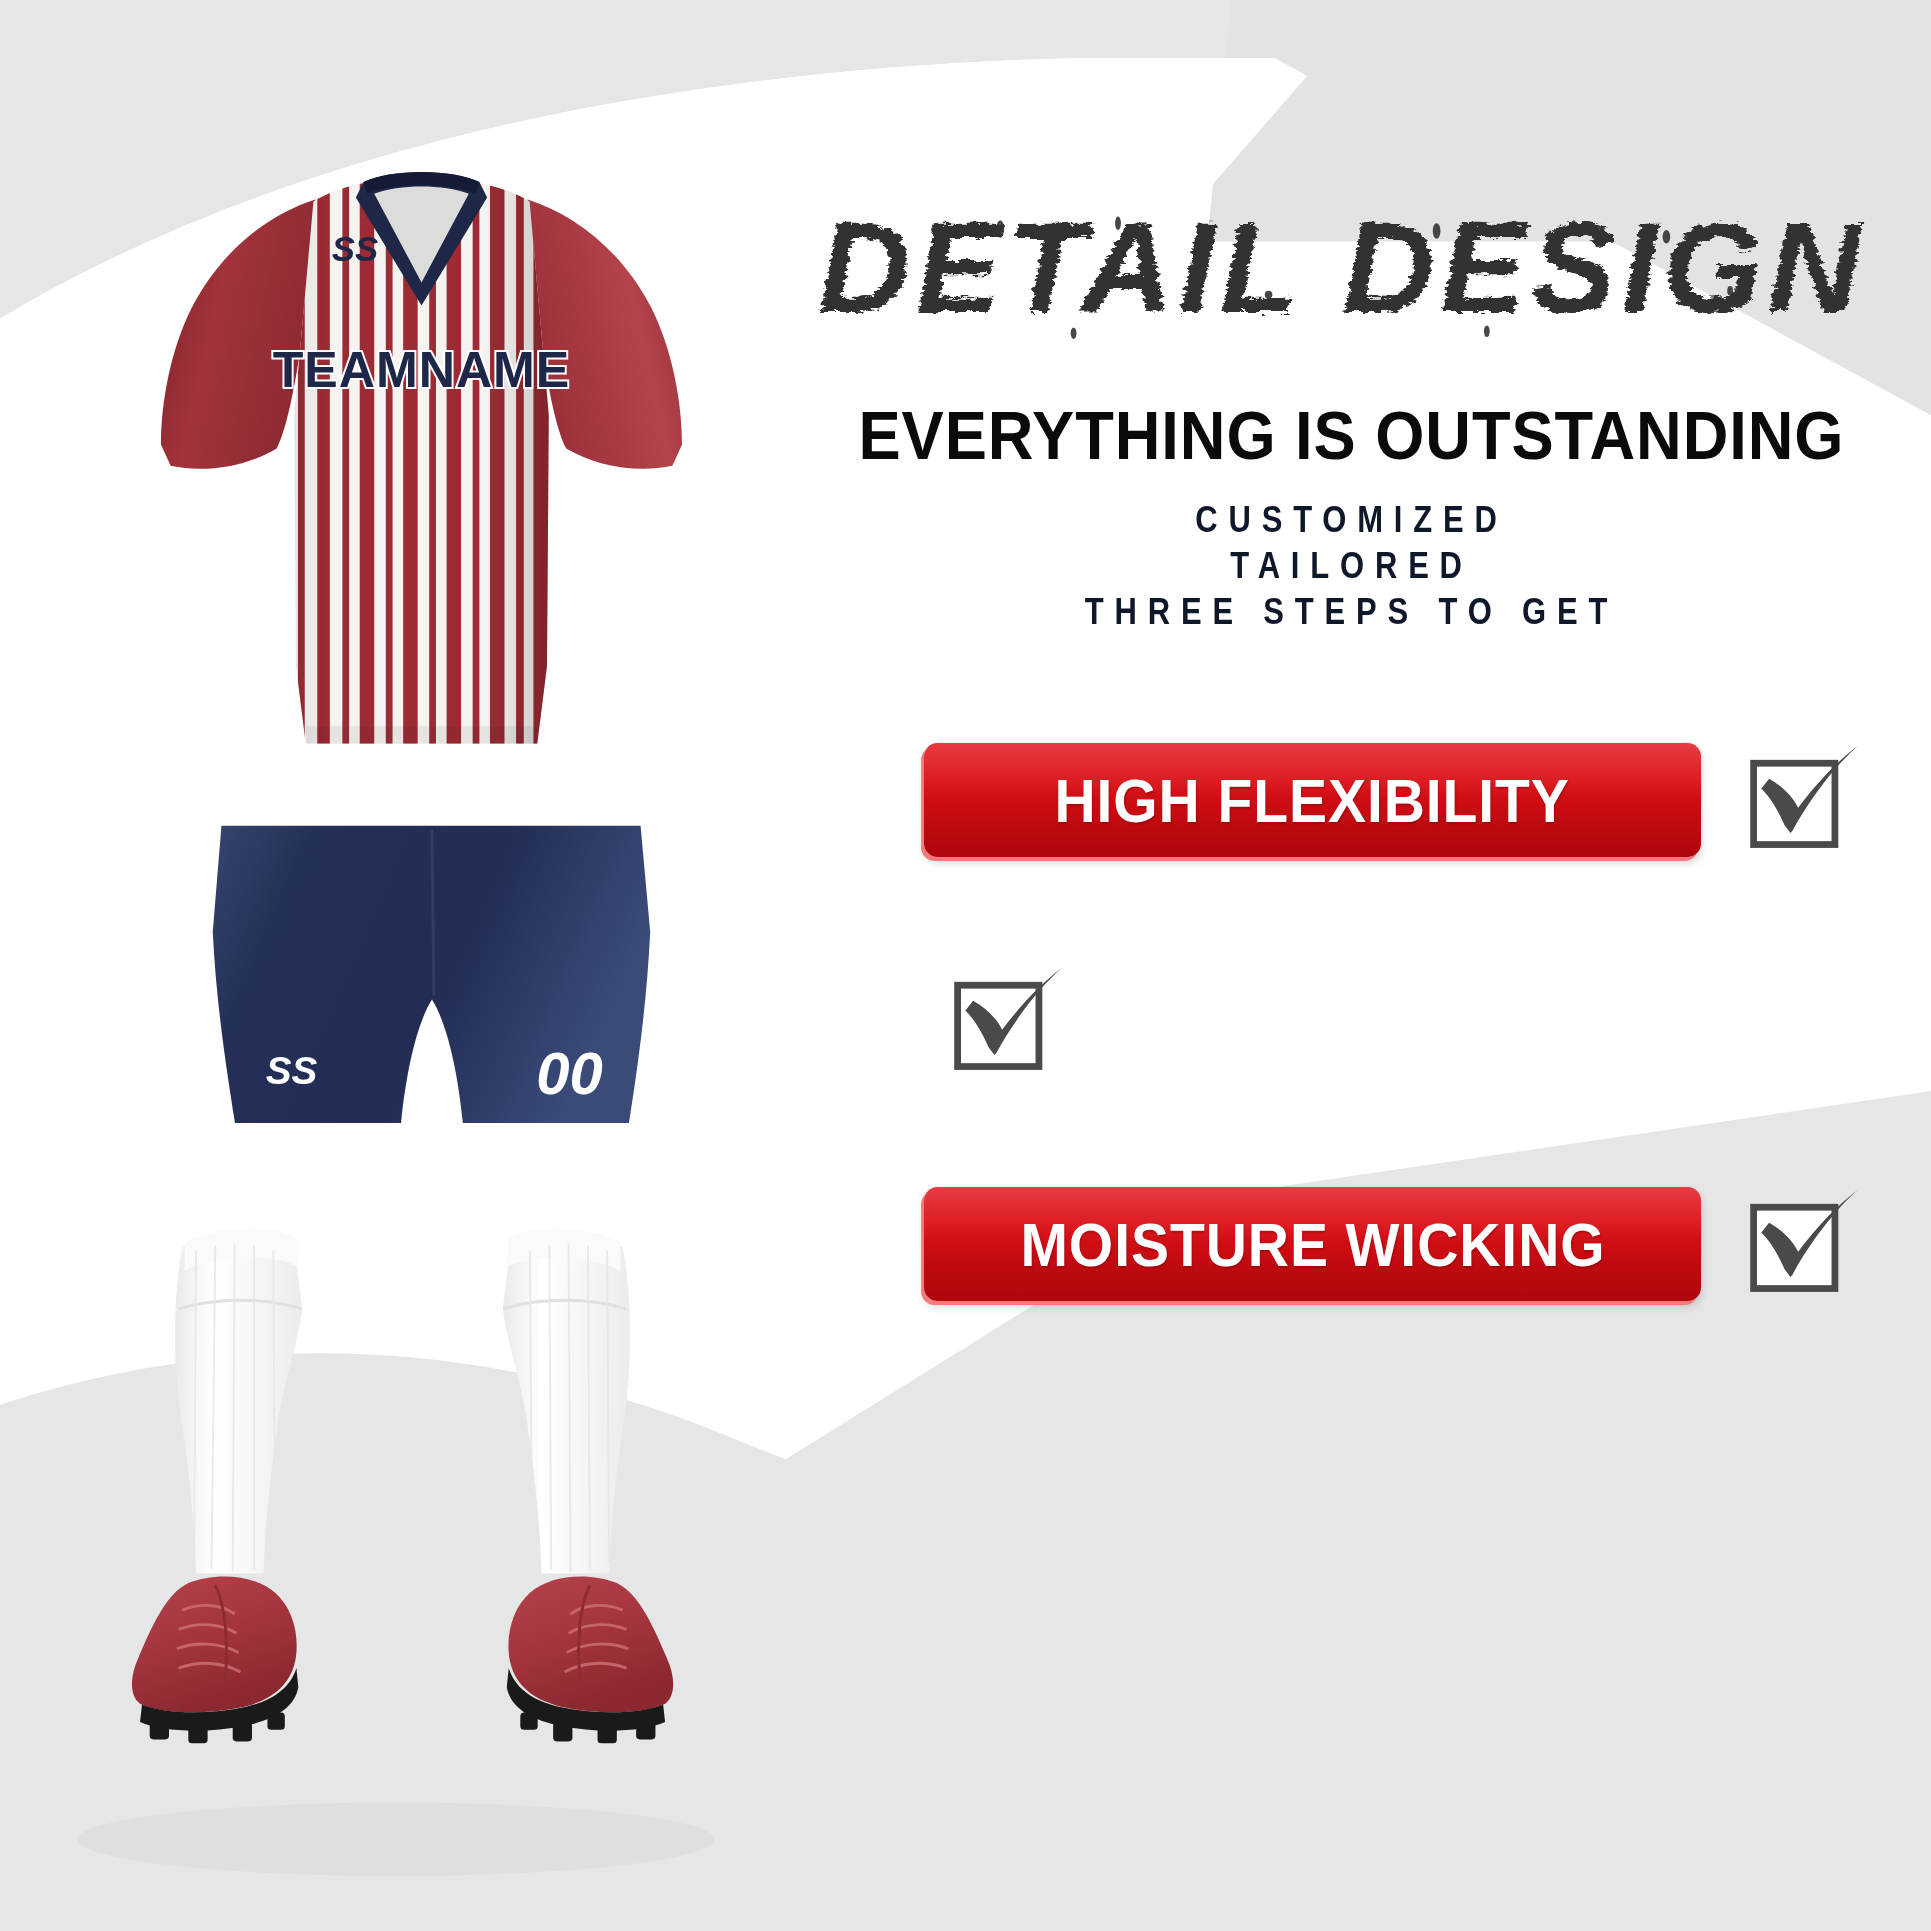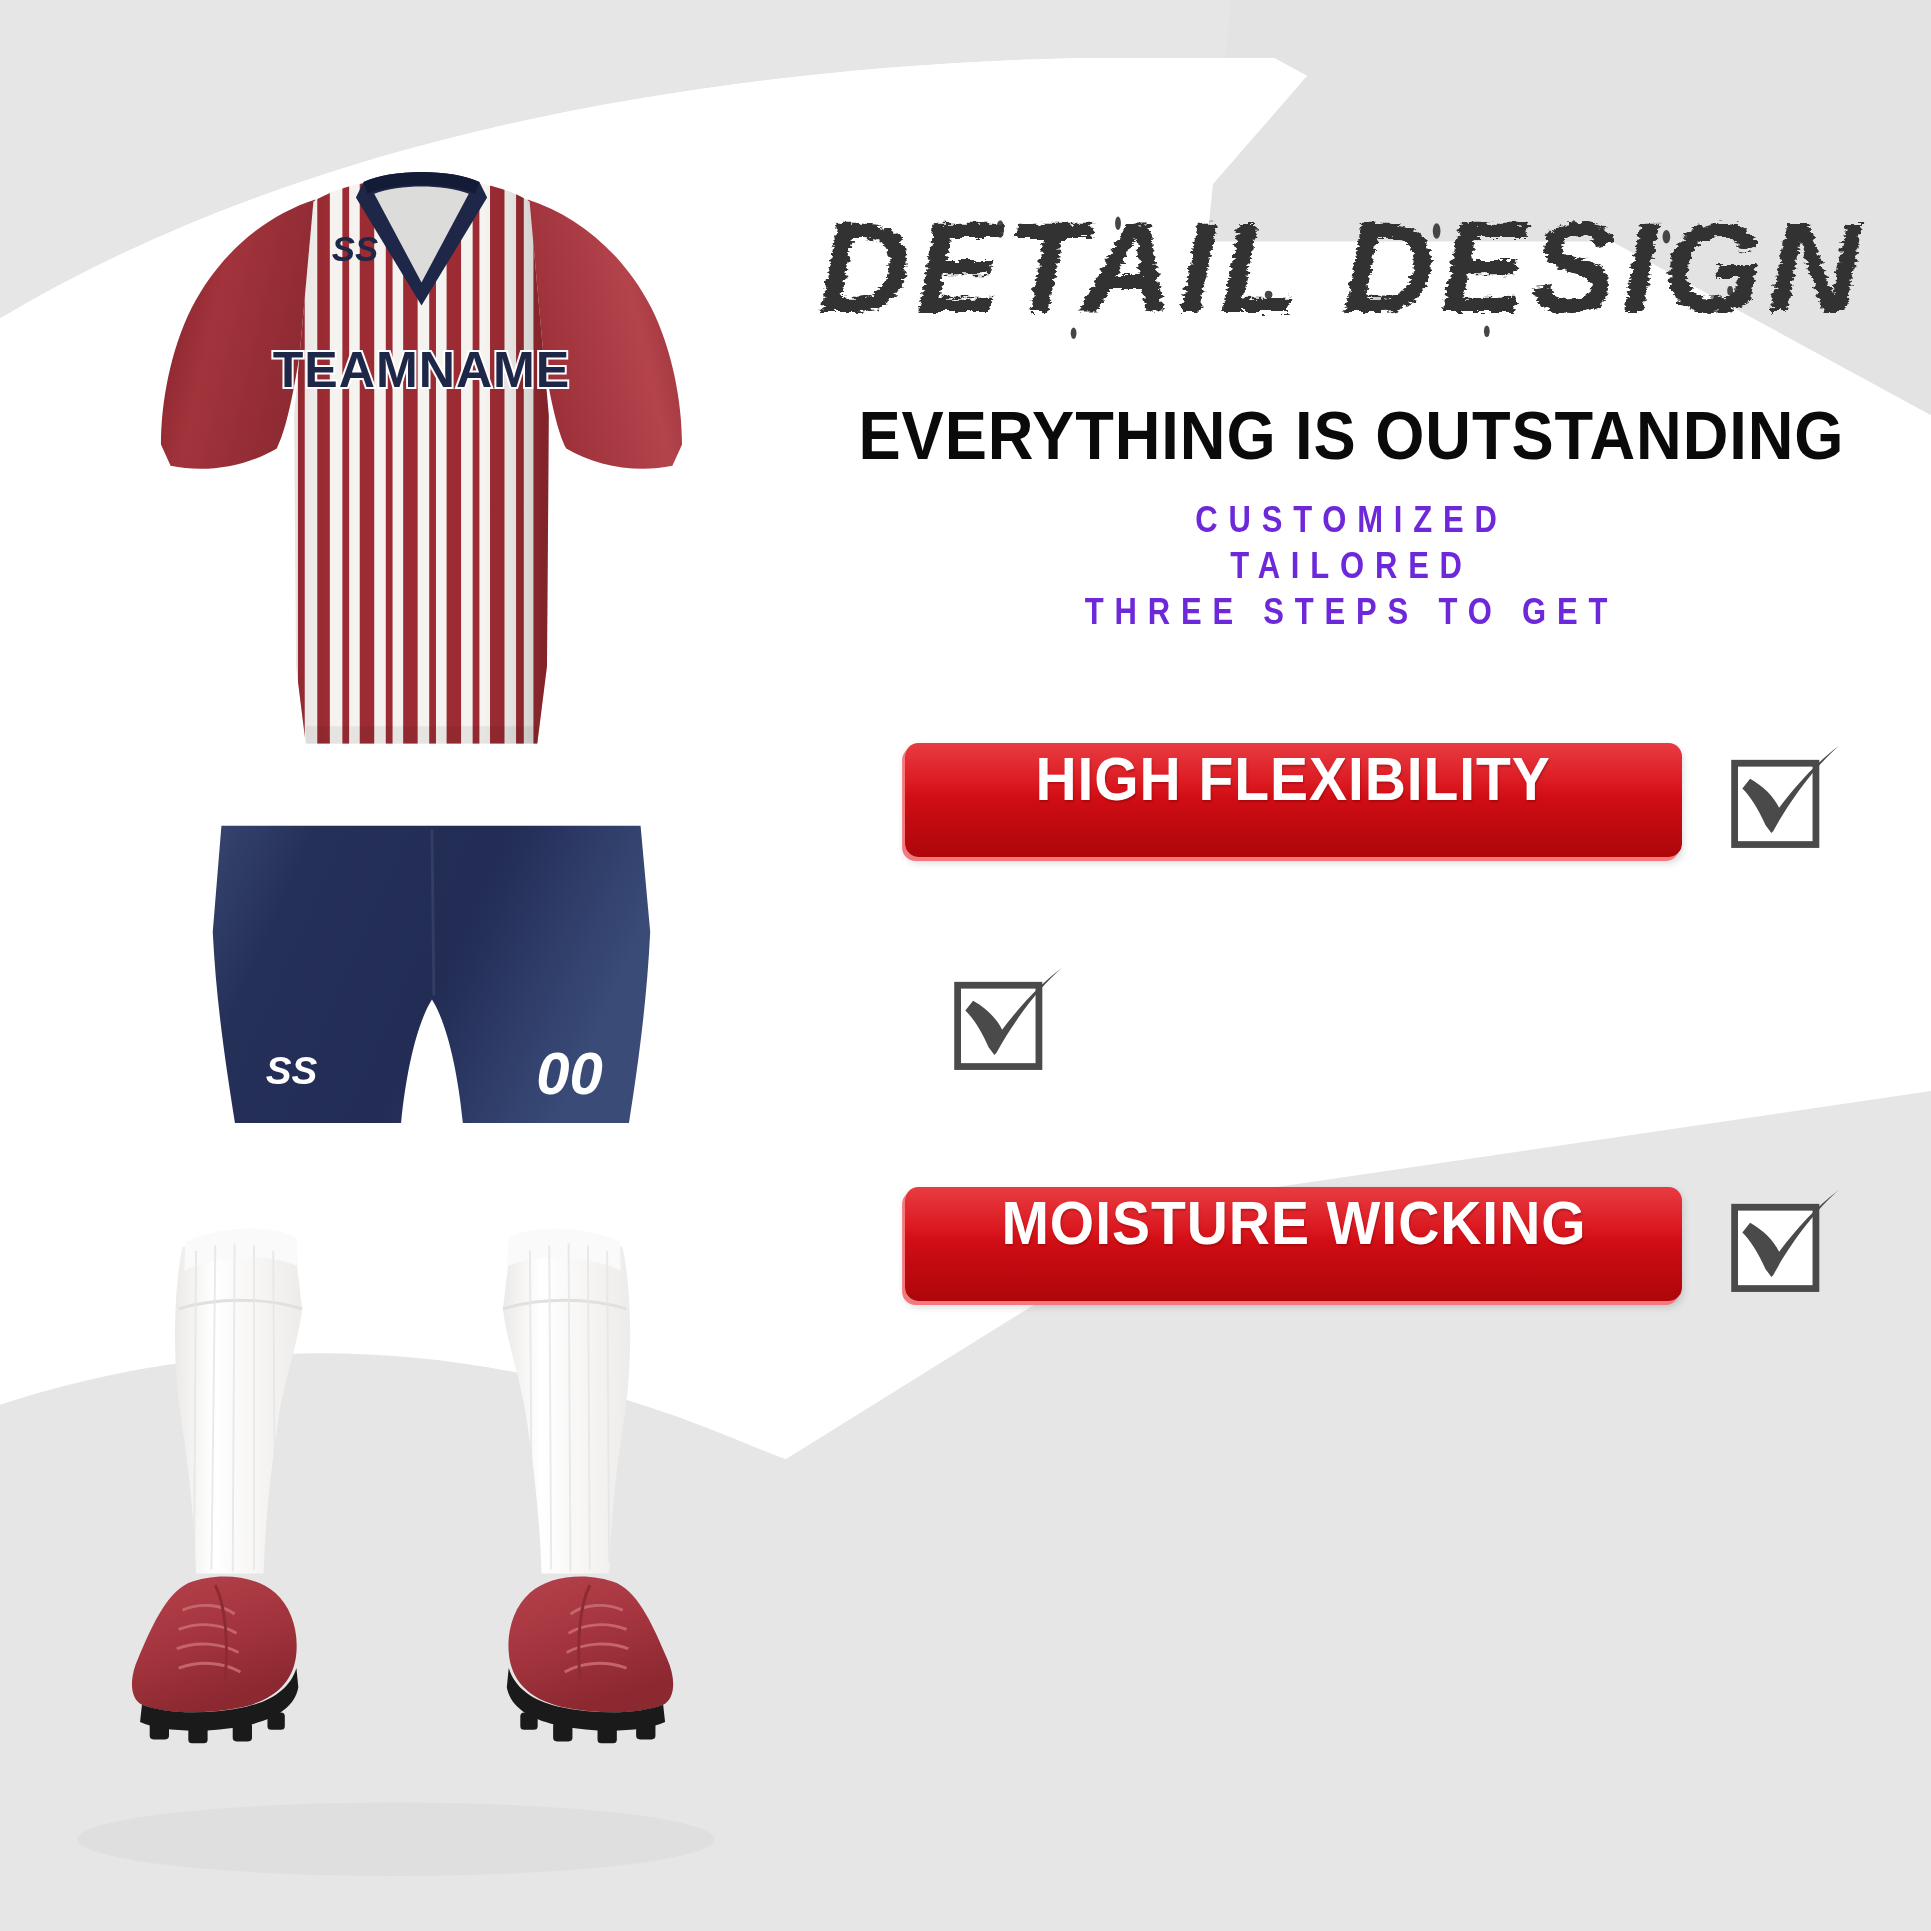--- a/index.html
+++ b/index.html
@@ -46,21 +46,21 @@
     letter-spacing:1px;
     color:#0a0a0a;
     font-family:"Liberation Sans Narrow","Liberation Sans",sans-serif;
     transform:scaleX(0.93);
     white-space:nowrap;
   }
 
   .taglines{
     position:absolute; left:0px; top:497px; width:1101px;
     text-align:center;
-    color:#6d28d9;
+    color:#0f172a;
   }
   .tagline{
     font-size:36px;
     font-weight:bold;
     letter-spacing:12.6px;
     line-height:1.28;
     font-family:"Liberation Sans Narrow","Liberation Sans",sans-serif;
     transform:scaleX(0.86);
     white-space:nowrap;
   }
@@ -79,23 +79,24 @@
   .banner{
     position:relative;
     width:777px;
     height:114px;
     border-radius:13.5px;
     background:linear-gradient(180deg,#e3161d 0%, #da0f17 35%, #c00a10 70%, #ad060b 100%);
     box-shadow:
       -2.9px 3.9px 0 0 #f4787c,
       0 4.8px 8.7px rgba(0,0,0,0.18);
     display:flex;
-    align-items:flex-start;
+    align-items:center;
     justify-content:center;
     overflow:hidden;
+    margin-left:19px;
   }
   .banner::after{
     content:"";
     position:absolute; left:0; right:0; top:0; height:48%;
     background:linear-gradient(180deg,rgba(255,255,255,0.16),rgba(255,255,255,0));
     pointer-events:none;
   }
   .banner-text{
     position:relative;
     z-index:2;

